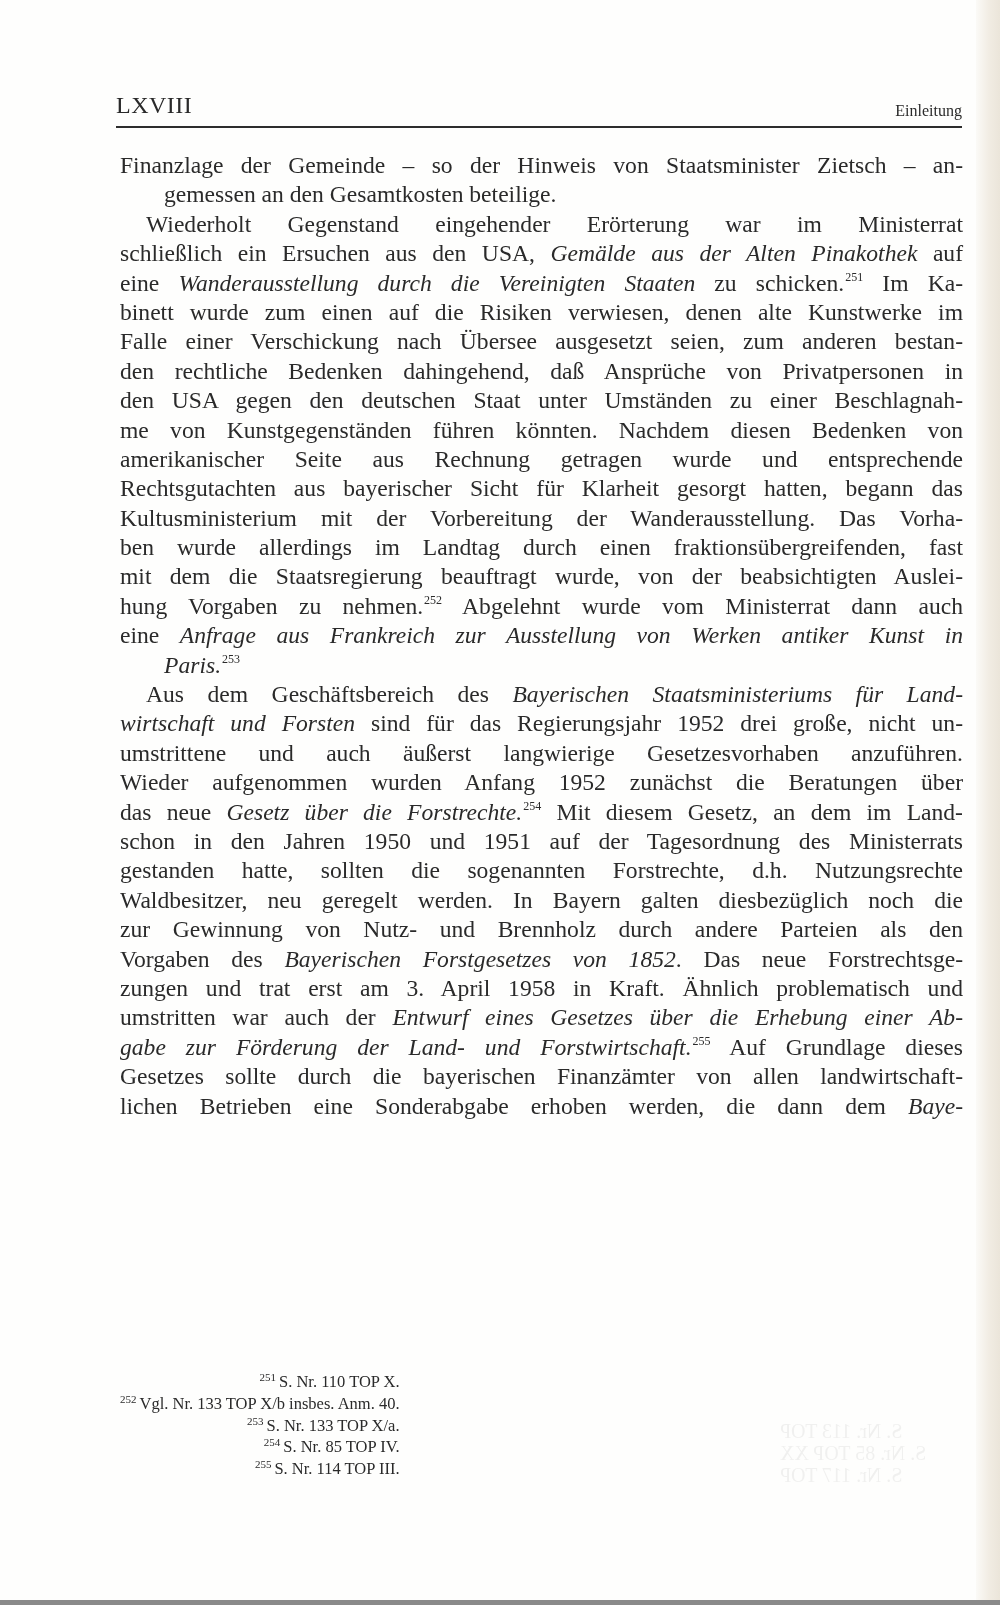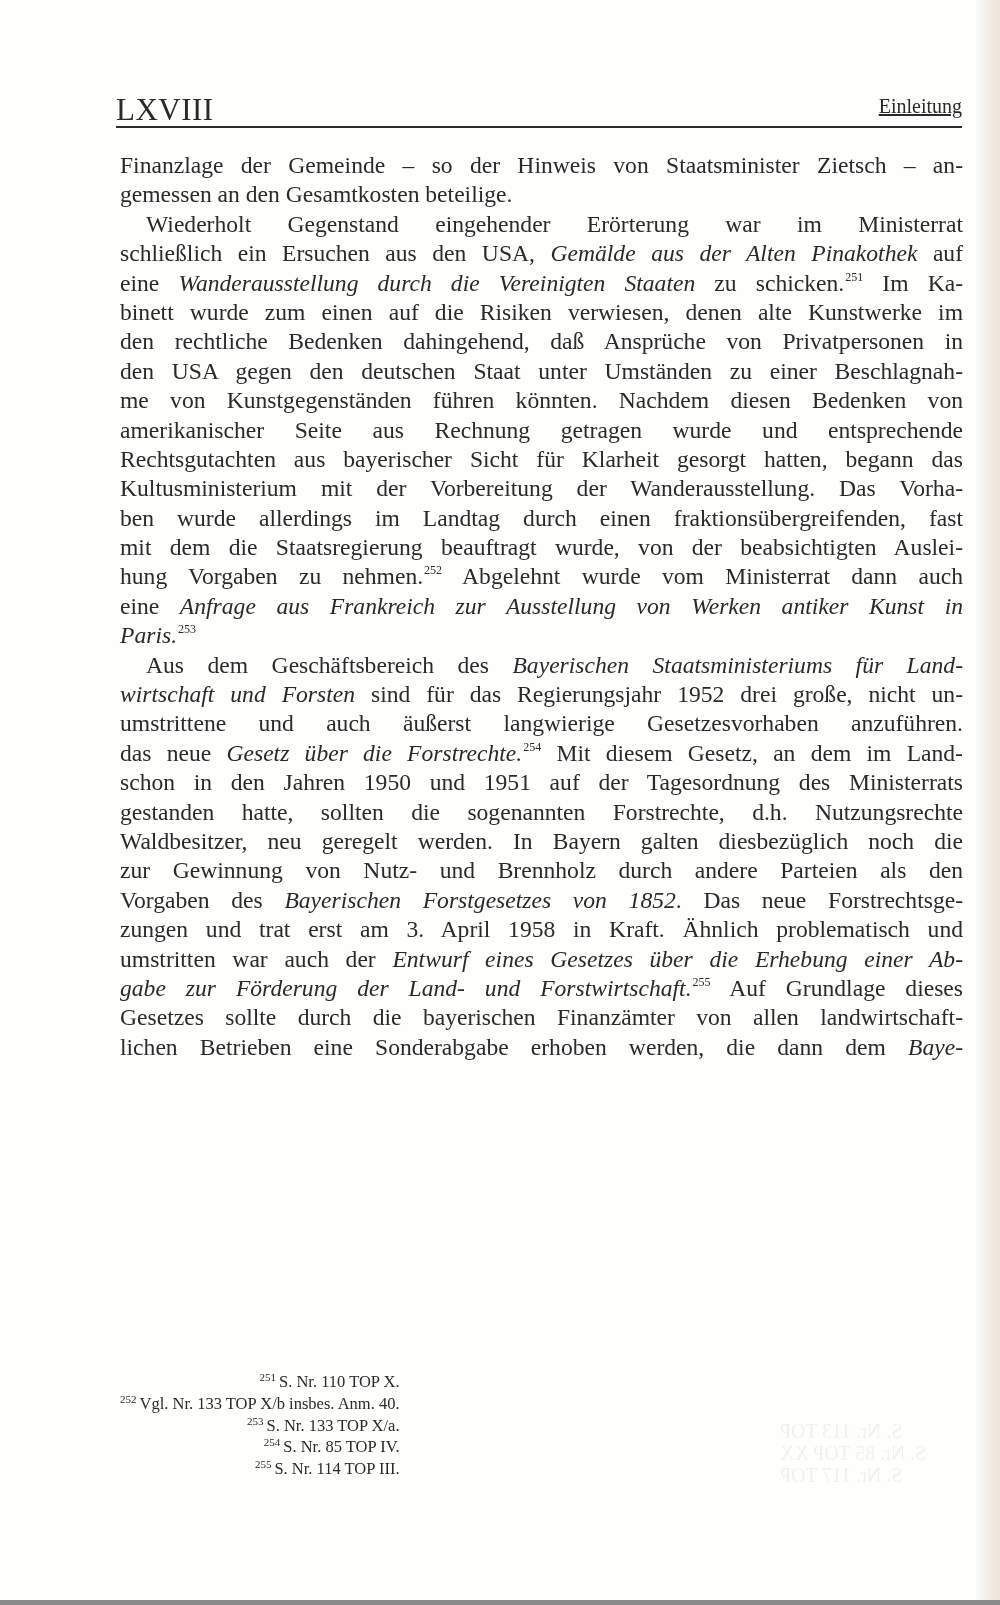--- a/index.html
+++ b/index.html
@@ -37,48 +37,48 @@
       position: absolute;
       left: 116px;
       top: 92px;
       width: 846px;
       height: 34px;
       border-bottom: 2px solid #2d2d2d;
     }
     .running-head .folio {
       position: absolute;
       left: 0; top: 0;
-      font-size: 31px;
+      font-size: 24px;
       letter-spacing: 0.5px;
     }
     .running-head .section {
       position: absolute;
-      right: 0; top: 3px;
-      font-size: 20px;
-      text-decoration: underline;
+      right: 0; top: 10px;
+      font-size: 16px;
     }
     .body-text {
       position: absolute;
       left: 120px;
       top: 151px;
       width: 843px;
       font-size: 23.6px;
       line-height: 29.4px;
       text-align: justify;
       hyphens: manual;
     }
     .line {
       display: block;
       text-align: justify;
       text-align-last: justify;
       white-space: nowrap;
       height: 29.4px;
     }
     .line.last {
       text-align-last: left;
+      margin-left: 44px;
     }
     .line.ind {
       padding-left: 26px;
     }
     i { font-style: italic; }
     sup {
       font-size: 12px;
       vertical-align: 0;
       position: relative;
       top: -10px;
@@ -122,34 +122,36 @@
     <span class="section">Einleitung</span>
   </header>
 
   <main class="body-text" id="body-text">
       <span class="line"><span>Finanzlage der Gemeinde – so der Hinweis von Staatsminister Zietsch – an-</span></span>
       <span class="line last"><span>gemessen an den Gesamtkosten beteilige.</span></span>
       <span class="line ind"><span>Wiederholt Gegenstand eingehender Erörterung war im Ministerrat</span></span>
       <span class="line"><span>schließlich ein Ersuchen aus den USA, </span><i>Gemälde aus der Alten Pinakothek</i><span> auf</span></span>
       <span class="line"><span>eine </span><i>Wanderausstellung durch die Vereinigten Staaten</i><span> zu schicken.</span><sup>251</sup><span> Im Ka-</span></span>
       <span class="line"><span>binett wurde zum einen auf die Risiken verwiesen, denen alte Kunstwerke im</span></span>
+      <span class="line"><span>Falle einer Verschickung nach Übersee ausgesetzt seien, zum anderen bestan-</span></span>
       <span class="line"><span>den rechtliche Bedenken dahingehend, daß Ansprüche von Privatpersonen in</span></span>
       <span class="line"><span>den USA gegen den deutschen Staat unter Umständen zu einer Beschlagnah-</span></span>
       <span class="line"><span>me von Kunstgegenständen führen könnten. Nachdem diesen Bedenken von</span></span>
       <span class="line"><span>amerikanischer Seite aus Rechnung getragen wurde und entsprechende</span></span>
       <span class="line"><span>Rechtsgutachten aus bayerischer Sicht für Klarheit gesorgt hatten, begann das</span></span>
       <span class="line"><span>Kultusministerium mit der Vorbereitung der Wanderausstellung. Das Vorha-</span></span>
       <span class="line"><span>ben wurde allerdings im Landtag durch einen fraktionsübergreifenden, fast</span></span>
       <span class="line"><span>mit dem die Staatsregierung beauftragt wurde, von der beabsichtigten Auslei-</span></span>
       <span class="line"><span>hung Vorgaben zu nehmen.</span><sup>252</sup><span> Abgelehnt wurde vom Ministerrat dann auch</span></span>
       <span class="line"><span>eine </span><i>Anfrage aus Frankreich zur Ausstellung von Werken antiker Kunst in</i></span>
       <span class="line last"><i>Paris.</i><sup>253</sup></span>
       <span class="line ind"><span>Aus dem Geschäftsbereich des </span><i>Bayerischen Staatsministeriums für Land-</i></span>
       <span class="line"><i>wirtschaft und Forsten</i><span> sind für das Regierungsjahr 1952 drei große, nicht un-</span></span>
       <span class="line"><span>umstrittene und auch äußerst langwierige Gesetzesvorhaben anzuführen.</span></span>
+      <span class="line"><span>Wieder aufgenommen wurden Anfang 1952 zunächst die Beratungen über</span></span>
       <span class="line"><span>das neue </span><i>Gesetz über die Forstrechte.</i><sup>254</sup><span> Mit diesem Gesetz, an dem im Land-</span></span>
       <span class="line"><span>schon in den Jahren 1950 und 1951 auf der Tagesordnung des Ministerrats</span></span>
       <span class="line"><span>gestanden hatte, sollten die sogenannten Forstrechte, d.h. Nutzungsrechte</span></span>
       <span class="line"><span>Waldbesitzer, neu geregelt werden. In Bayern galten diesbezüglich noch die</span></span>
       <span class="line"><span>zur Gewinnung von Nutz- und Brennholz durch andere Parteien als den</span></span>
       <span class="line"><span>Vorgaben des </span><i>Bayerischen Forstgesetzes von 1852</i><span>. Das neue Forstrechtsge-</span></span>
       <span class="line"><span>zungen und trat erst am 3. April 1958 in Kraft. Ähnlich problematisch und</span></span>
       <span class="line"><span>umstritten war auch der </span><i>Entwurf eines Gesetzes über die Erhebung einer Ab-</i></span>
       <span class="line"><i>gabe zur Förderung der Land- und Forstwirtschaft.</i><sup>255</sup><span> Auf Grundlage dieses</span></span>
       <span class="line"><span>Gesetzes sollte durch die bayerischen Finanzämter von allen landwirtschaft-</span></span>

